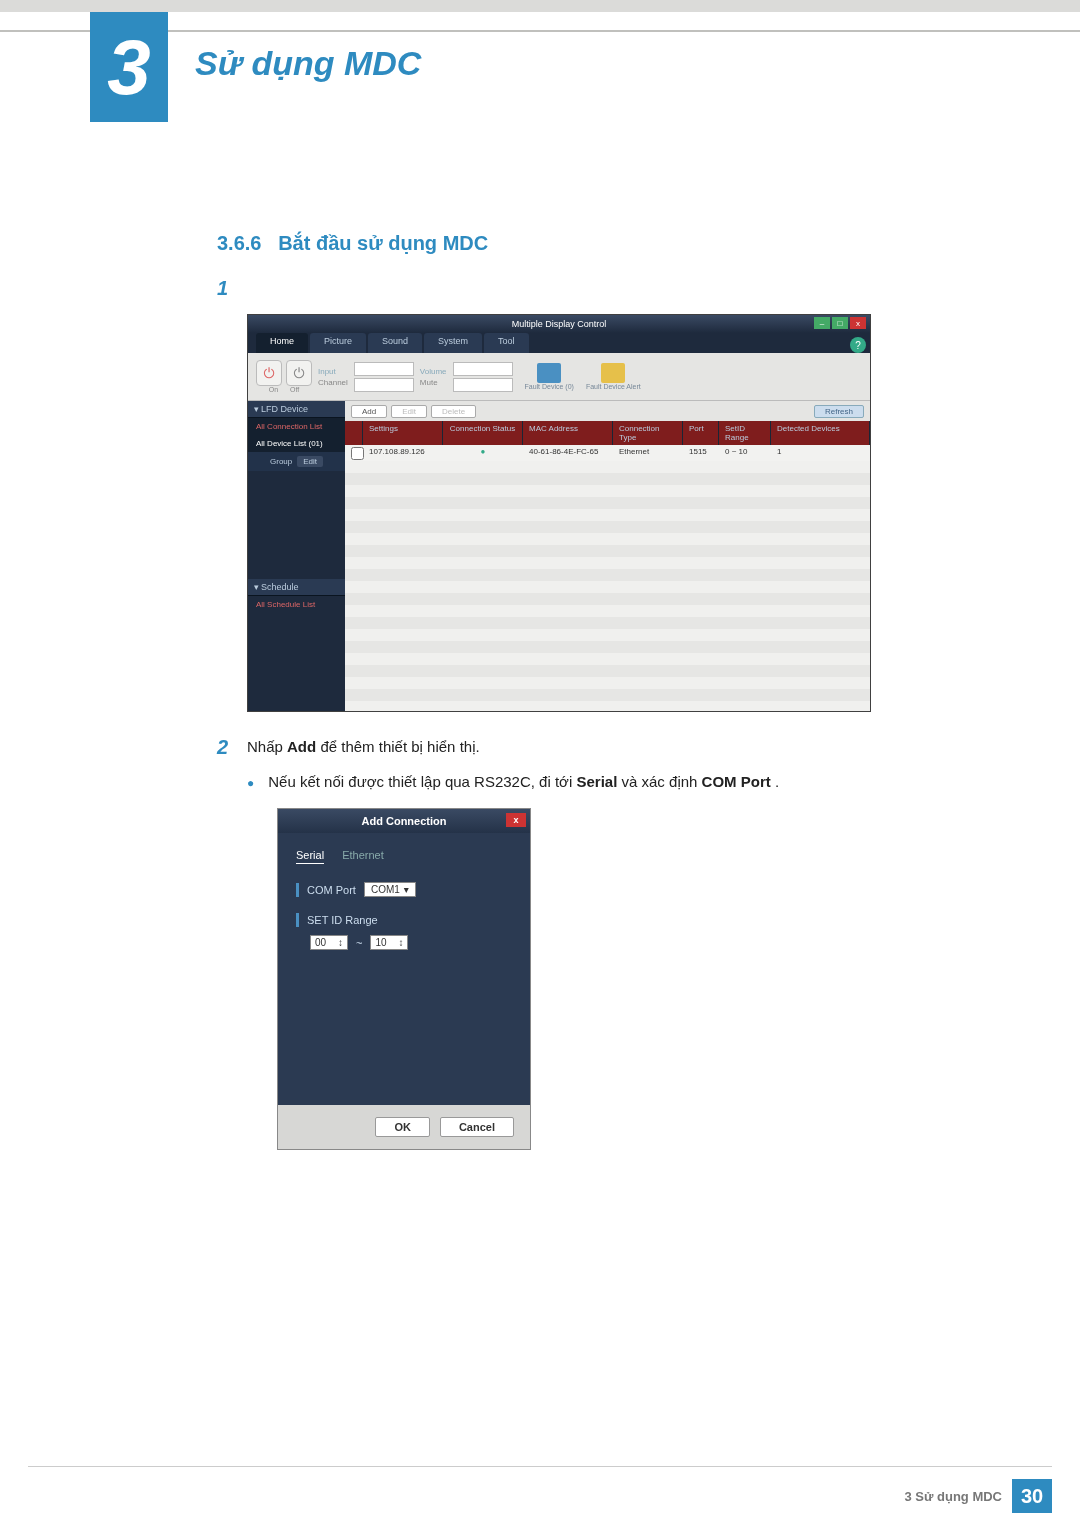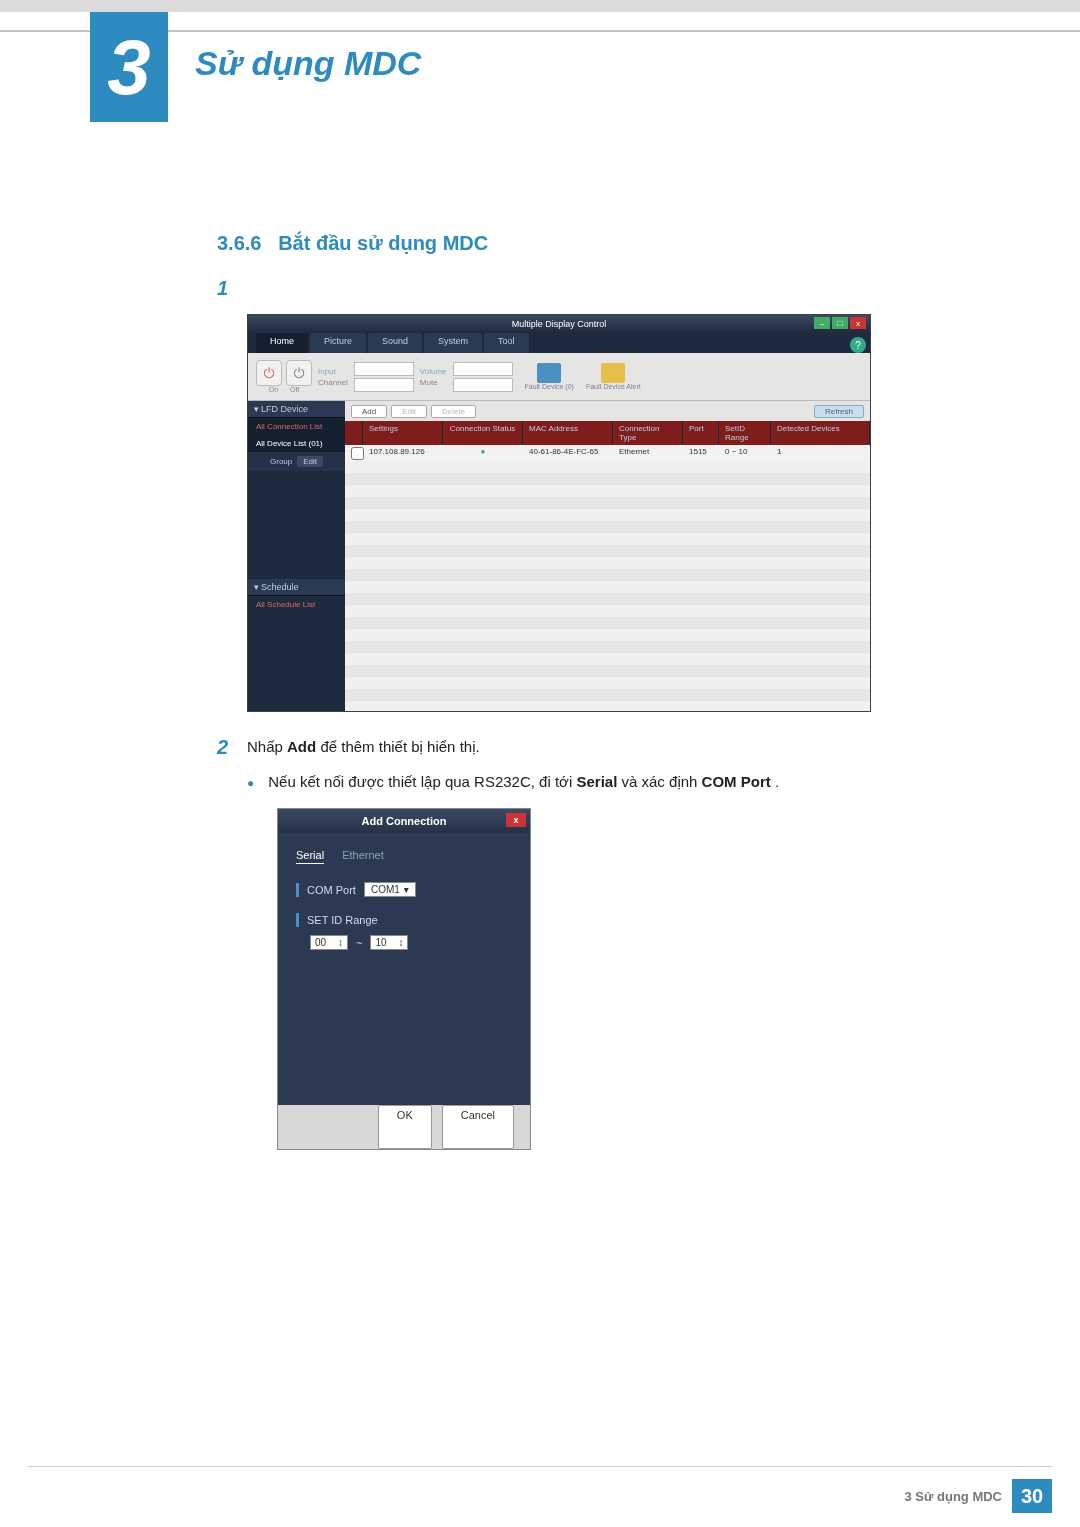--- a/index.html
+++ b/index.html
@@ -120,21 +120,21 @@
   .s2-title { height:24px; background:linear-gradient(#3a4a63,#243248); color:#fff; display:flex; align-items:center; justify-content:center; font-size:11px; font-weight:bold; position:relative;}
   .s2-close { position:absolute; right:4px; top:4px; width:20px;height:14px;background:#c33;color:#fff;font-size:9px;display:flex;align-items:center;justify-content:center;}
   .s2-body { padding: 16px 18px; }
   .s2-tabs { display:flex; gap:18px; font-size:11px; margin-bottom:18px;}
   .s2-tabs .act{color:#fff;border-bottom:1px solid #fff;padding-bottom:2px;}
   .s2-tabs .inact{color:#8aa;}
   .s2-row{display:flex;align-items:center;gap:8px;margin-bottom:16px;font-size:11px;}
   .s2-bar{width:3px;height:14px;background:#4a90c2;}
   .s2-sel{background:#fff;color:#333;border:1px solid #888;padding:1px 6px;font-size:10px;display:flex;align-items:center;gap:4px;}
   .s2-spin{background:#fff;color:#333;border:1px solid #888;padding:1px 4px;font-size:10px;display:flex;align-items:center;gap:2px;width:38px;justify-content:space-between;}
-  .s2-foot{position:absolute;bottom:0;left:0;right:0;height:44px;background:#d7d7d5;display:flex;justify-content:flex-end;gap:10px;padding:0 16px;}
+  .s2-foot{position:absolute;bottom:0;left:0;right:0;height:44px;background:#d7d7d5;display:flex;align-items:center;justify-content:flex-end;gap:10px;padding:0 16px;font-weight:bold;}
   .s2-btn{background:#fff;border:1px solid #999;padding:3px 18px;font-size:11px;color:#333;border-radius:2px;}
 
   .footer { position:absolute; bottom:14px; right:28px; display:flex; align-items:center; }
   .footer-text { font-size:13px; font-weight:bold; color:#777; margin-right:10px; }
   .footer-page { width:40px;height:34px;background:#2e8bc0;color:#fff;font-size:20px;font-weight:bold;display:flex;align-items:center;justify-content:center;}
   .footer-line { position:absolute; bottom:60px; left:28px; right:28px; border-top:1px solid #ccc;}
 </style>
 </head>
 <body>
 

